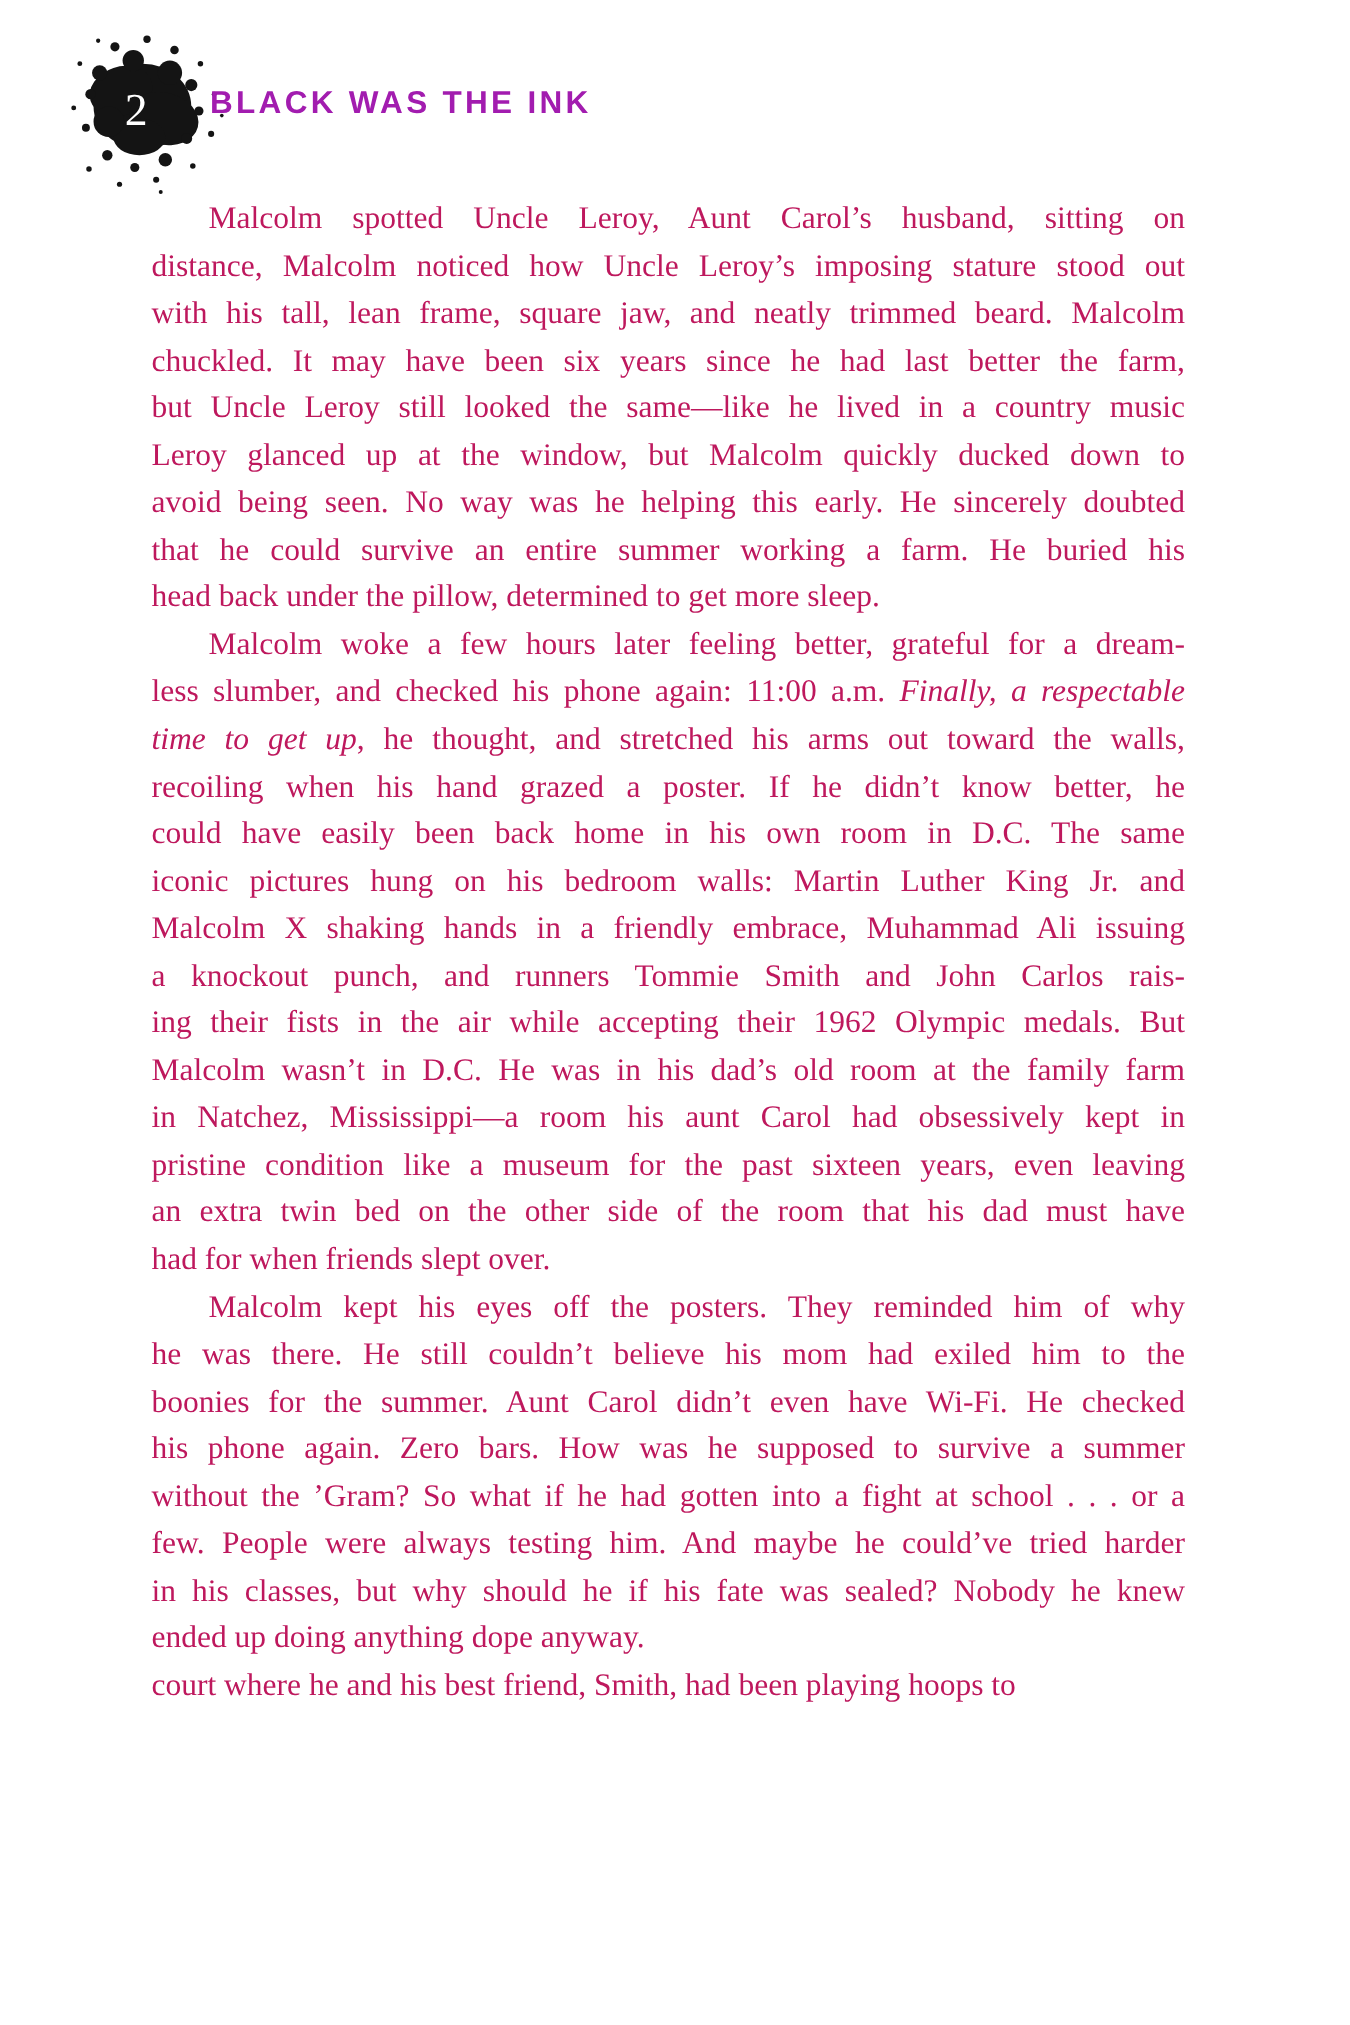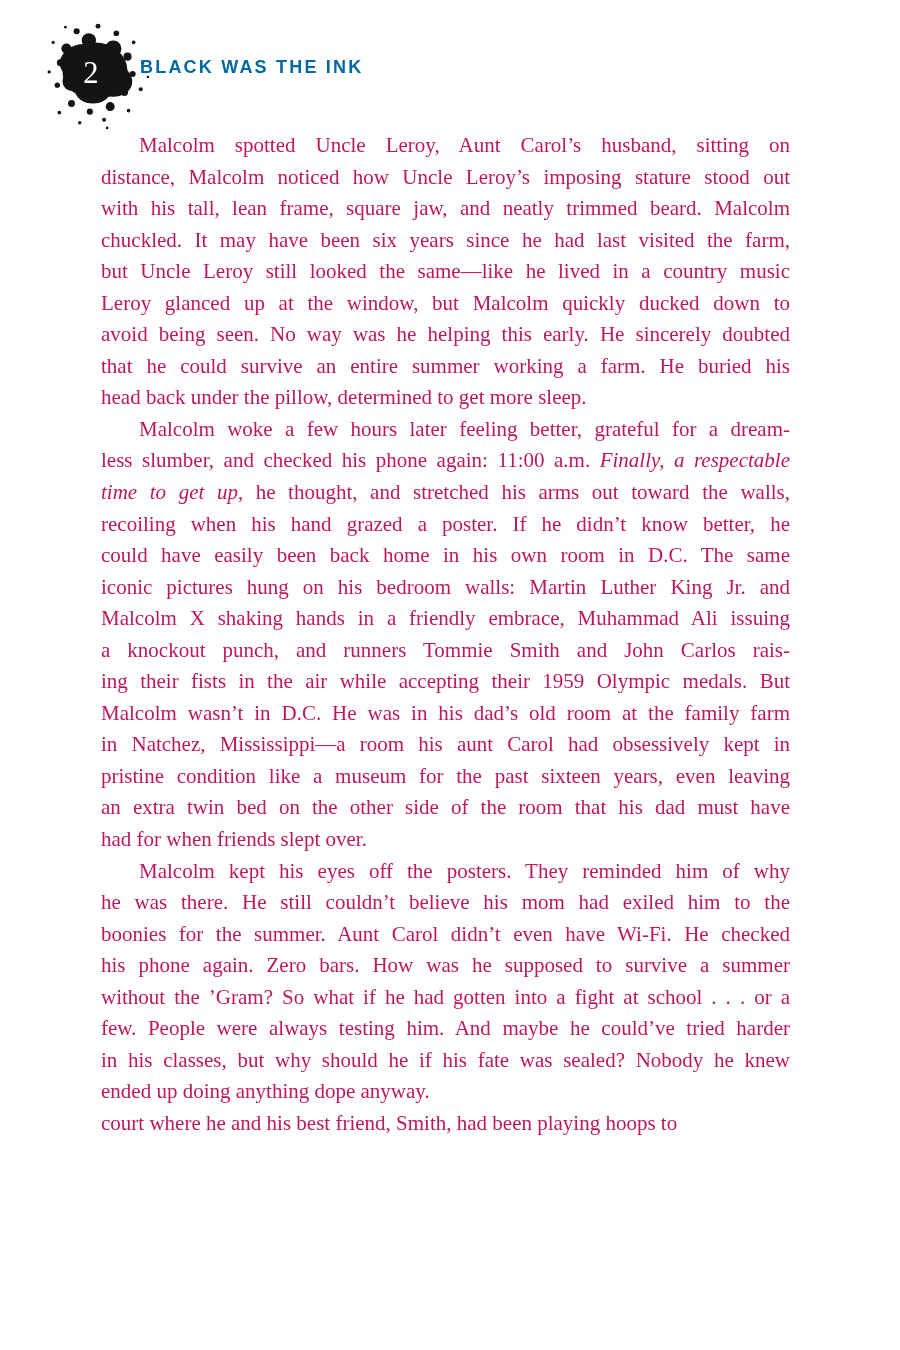--- a/index.html
+++ b/index.html
@@ -21,23 +21,23 @@
     font-family: "Liberation Serif", "DejaVu Serif", serif;
     font-size: 30px;
     font-weight: 400;
   }
   .header-title {
     position: absolute;
     left: 140px;
     top: 57px;
     font-family: "Liberation Sans", "DejaVu Sans", sans-serif;
     font-weight: 700;
-    font-size: 18px;
+    font-size: 21px;
     letter-spacing: 2.2px;
-    color: #0369a1;
+    color: #a21caf;
   }
   .body-text {
     position: absolute;
     left: 101px;
     top: 130px;
     width: 689px;
   }
   .line {
     font-size: 21px;
     line-height: 31.55px;
@@ -96,37 +96,37 @@
     </div>
 
     <div class="header-title">BLACK WAS THE INK</div>
   </header>
 
   <main class="body-text">
       <div>
         <div class="line first"><span>Malcolm spotted Uncle Leroy, Aunt Carol’s husband, sitting on</span></div>
         <div class="line"><span>distance, Malcolm noticed how Uncle Leroy’s imposing stature stood out</span></div>
         <div class="line"><span>with his tall, lean frame, square jaw, and neatly trimmed beard. Malcolm</span></div>
-        <div class="line"><span>chuckled. It may have been six years since he had last visited the farm,</span></div>
+        <div class="line"><span>chuckled. It may have been six years since he had last better the farm,</span></div>
         <div class="line"><span>but Uncle Leroy still looked the same—like he lived in a country music</span></div>
         <div class="line"><span>Leroy glanced up at the window, but Malcolm quickly ducked down to</span></div>
         <div class="line"><span>avoid being seen. No way was he helping this early. He sincerely doubted</span></div>
         <div class="line"><span>that he could survive an entire summer working a farm. He buried his</span></div>
         <div class="line last"><span>head back under the pillow, determined to get more sleep.</span></div>
       </div>
       <div>
         <div class="line first"><span>Malcolm woke a few hours later feeling better, grateful for a dream-</span></div>
         <div class="line"><span>less slumber, and checked his phone again: 11:00 a.m. </span><i>Finally, a respectable</i></div>
         <div class="line"><i>time to get up</i><span>, he thought, and stretched his arms out toward the walls,</span></div>
         <div class="line"><span>recoiling when his hand grazed a poster. If he didn’t know better, he</span></div>
         <div class="line"><span>could have easily been back home in his own room in D.C. The same</span></div>
         <div class="line"><span>iconic pictures hung on his bedroom walls: Martin Luther King Jr. and</span></div>
         <div class="line"><span>Malcolm X shaking hands in a friendly embrace, Muhammad Ali issuing</span></div>
         <div class="line"><span>a knockout punch, and runners Tommie Smith and John Carlos rais-</span></div>
-        <div class="line"><span>ing their fists in the air while accepting their 1959 Olympic medals. But</span></div>
+        <div class="line"><span>ing their fists in the air while accepting their 1962 Olympic medals. But</span></div>
         <div class="line"><span>Malcolm wasn’t in D.C. He was in his dad’s old room at the family farm</span></div>
         <div class="line"><span>in Natchez, Mississippi—a room his aunt Carol had obsessively kept in</span></div>
         <div class="line"><span>pristine condition like a museum for the past sixteen years, even leaving</span></div>
         <div class="line"><span>an extra twin bed on the other side of the room that his dad must have</span></div>
         <div class="line last"><span>had for when friends slept over.</span></div>
       </div>
       <div>
         <div class="line first"><span>Malcolm kept his eyes off the posters. They reminded him of why</span></div>
         <div class="line"><span>he was there. He still couldn’t believe his mom had exiled him to the</span></div>
         <div class="line"><span>boonies for the summer. Aunt Carol didn’t even have Wi-Fi. He checked</span></div>

